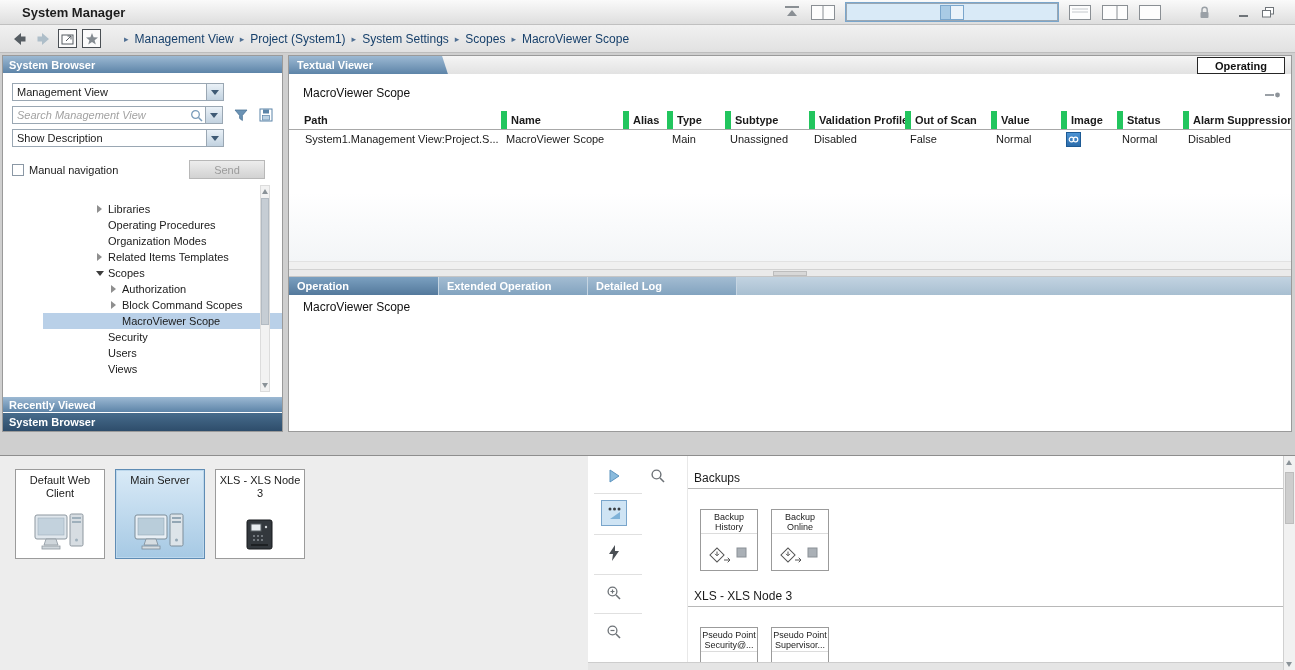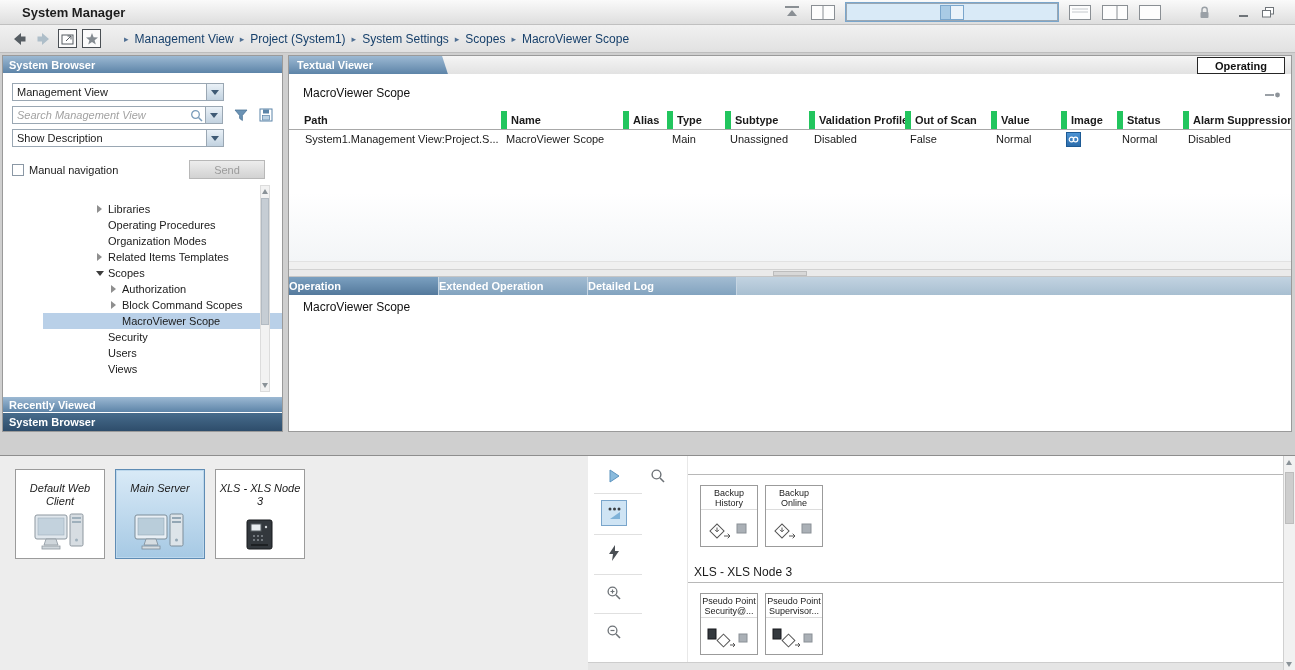--- a/index.html
+++ b/index.html
@@ -92,47 +92,47 @@
   .t-head .cell { font-weight:bold; }
   .t-data .cell { border-left:1px solid transparent; }
   .link-ico { width:15px; height:15px; background:linear-gradient(#4b93d4,#2b6cab); border:1px solid #1d5globa; border:1px solid #1d5a94;
     display:flex; align-items:center; justify-content:center; }
   .tv-fill { flex:1; background:linear-gradient(#ffffff 40%,#f3f5f7); }
   .h-scroll { height:8px; background:#f0f0f0; border-top:1px solid #e2e2e2; flex:none; }
   .splitter { height:8px; background:#eaeaea; border-top:1px solid #d2d2d2; border-bottom:1px solid #c6c6c6; position:relative; flex:none; }
   .grip { position:absolute; left:50%; top:1px; transform:translateX(-50%); width:34px; height:5px; background:#d8d8d8; border:1px solid #bdbdbd; }
 
   .op-tabbar { height:18px; display:flex; flex:none; }
-  .op-tab { display:flex; align-items:center; color:#fff; font-size:11px; font-weight:bold;
+  .op-tab { display:flex; align-items:center; padding-left:8px; color:#fff; font-size:11px; font-weight:bold;
     border-right:1px solid #c6d5e2; background:linear-gradient(#a3bcd2,#82a3bf); }
   .op-tab.active { background:linear-gradient(#7ba0c0,#54799c); width:150px; }
   .op-tab.t2 { width:149px; }
   .op-tab.t3 { width:149px; }
   .op-rest { flex:1; background:linear-gradient(#c2d3e1,#a8bfd1); }
   .op-fill { flex:1; background:#fff; }
 
   
   .bottom-panel { position:absolute; left:0; top:455px; width:1295px; height:215px; background:#fff;
     border-top:1px solid #8e8e8e; overflow:hidden; }
   .nodes-area { position:absolute; left:0; top:0; width:588px; height:215px; background:#ededed; }
   .node-tile { position:absolute; top:13px; width:90px; height:90px; background:#fff; border:1px solid #9b9b9b;
-    display:flex; flex-direction:column; align-items:center; padding-top:12px;font-style:italic; }
+    display:flex; flex-direction:column; align-items:center; padding-top:4px; }
   .node-tile.selected { background:linear-gradient(#d9eaf7,#a6c9e4); border-color:#5f8cb4; box-shadow:0 0 0 1px #bcd7ec inset; }
   .node-label { font-size:11px; line-height:13px; text-align:center; color:#1a1a1a; padding:0 2px; }
   .node-icon { margin-top:auto; margin-bottom:6px; display:flex; }
 
   .toolbar { position:absolute; left:588px; top:0; width:100px; height:207px; background:#fff; border-right:1px solid #e8e8e8; }
   .tb-btn { position:absolute; width:24px; height:24px; display:flex; align-items:center; justify-content:center; }
   .tb-btn.mode-sel { width:26px; height:26px; background:#cfe4f4; border:1px solid #79a5cb; }
   .tb-sep { position:absolute; left:6px; width:48px; border-top:1px solid #e0e0e0; }
 
   .gallery { position:absolute; left:688px; top:0; right:12px; height:207px; background:#fff; padding-top:15px; overflow:hidden; }
   .g-title { font-size:12px; color:#1a1a1a; margin-left:6px; }
   .g-rule { border-bottom:1px solid #b8b8b8; margin-top:3px; }
-  .g-tiles { display:flex; gap:7px; margin:10px 0 0 12px; }
+  .g-tiles { display:flex; gap:13px; margin:20px 0 0 12px; }
   .g-tile { width:58px; height:62px; border:1px solid #9b9b9b; background:#fff;
     display:flex; flex-direction:column; align-items:center; flex:none; }
   .g-label { font-size:9px; line-height:10px; text-align:center; width:100%; padding:2px 1px;
     border-bottom:1px solid #dcdcdc; height:24px; overflow:hidden; color:#222; }
   .g-icon { margin-top:auto; margin-bottom:3px; display:flex; }
   .g-sec2 { margin-top:18px; }
 
   .v-scroll { position:absolute; right:0; top:0; width:12px; height:215px; background:#f1f1f1; border-left:1px solid #d0d0d0; }
   .vs-thumb { position:absolute; left:1px; right:1px; top:16px; height:52px; background:#cdcdcd; border:1px solid #bdbdbd; }
   .vs-up, .vs-down { position:absolute; left:2px; width:0; height:0; border-left:3px solid transparent; border-right:3px solid transparent; }
@@ -532,20 +532,21 @@
     <span class="tb-btn" style="left:14px;top:164px">
       <svg width="16" height="16">
           <circle cx="6.5" cy="6.5" r="4.4" fill="none" stroke="#6d7277" stroke-width="1.3"></circle>
           <path d="M4.5 6.5 h4" stroke="#6d7277" stroke-width="1.2"></path>
           <path d="M10 10 L14 14" stroke="#6d7277" stroke-width="1.6"></path>
         </svg>
     </span>
   </div>
 
   <div class="gallery">
+    <div class="g-title">Backups</div>
     <div class="g-rule"></div>
     <div class="g-tiles">
       <div class="g-tile">
         <span class="g-label">Backup History</span>
         <span class="g-icon">
           <svg width="44" height="24" viewBox="0 0 44 24">
               <rect x="5" y="7" width="10" height="10" transform="rotate(45 10 12)" fill="#fff" stroke="#555"></rect>
               <path d="M10 8.5 v4 M8 10.8 l2 2 2-2" stroke="#555" fill="none"></path>
               <path d="M17 17 h6 M23 17 l-2.3-2.3 M23 17 l-2.3 2.3" stroke="#555" fill="none"></path>
               <rect x="30" y="5" width="9" height="9" fill="#aab0b6" stroke="#8a9096"></rect>

